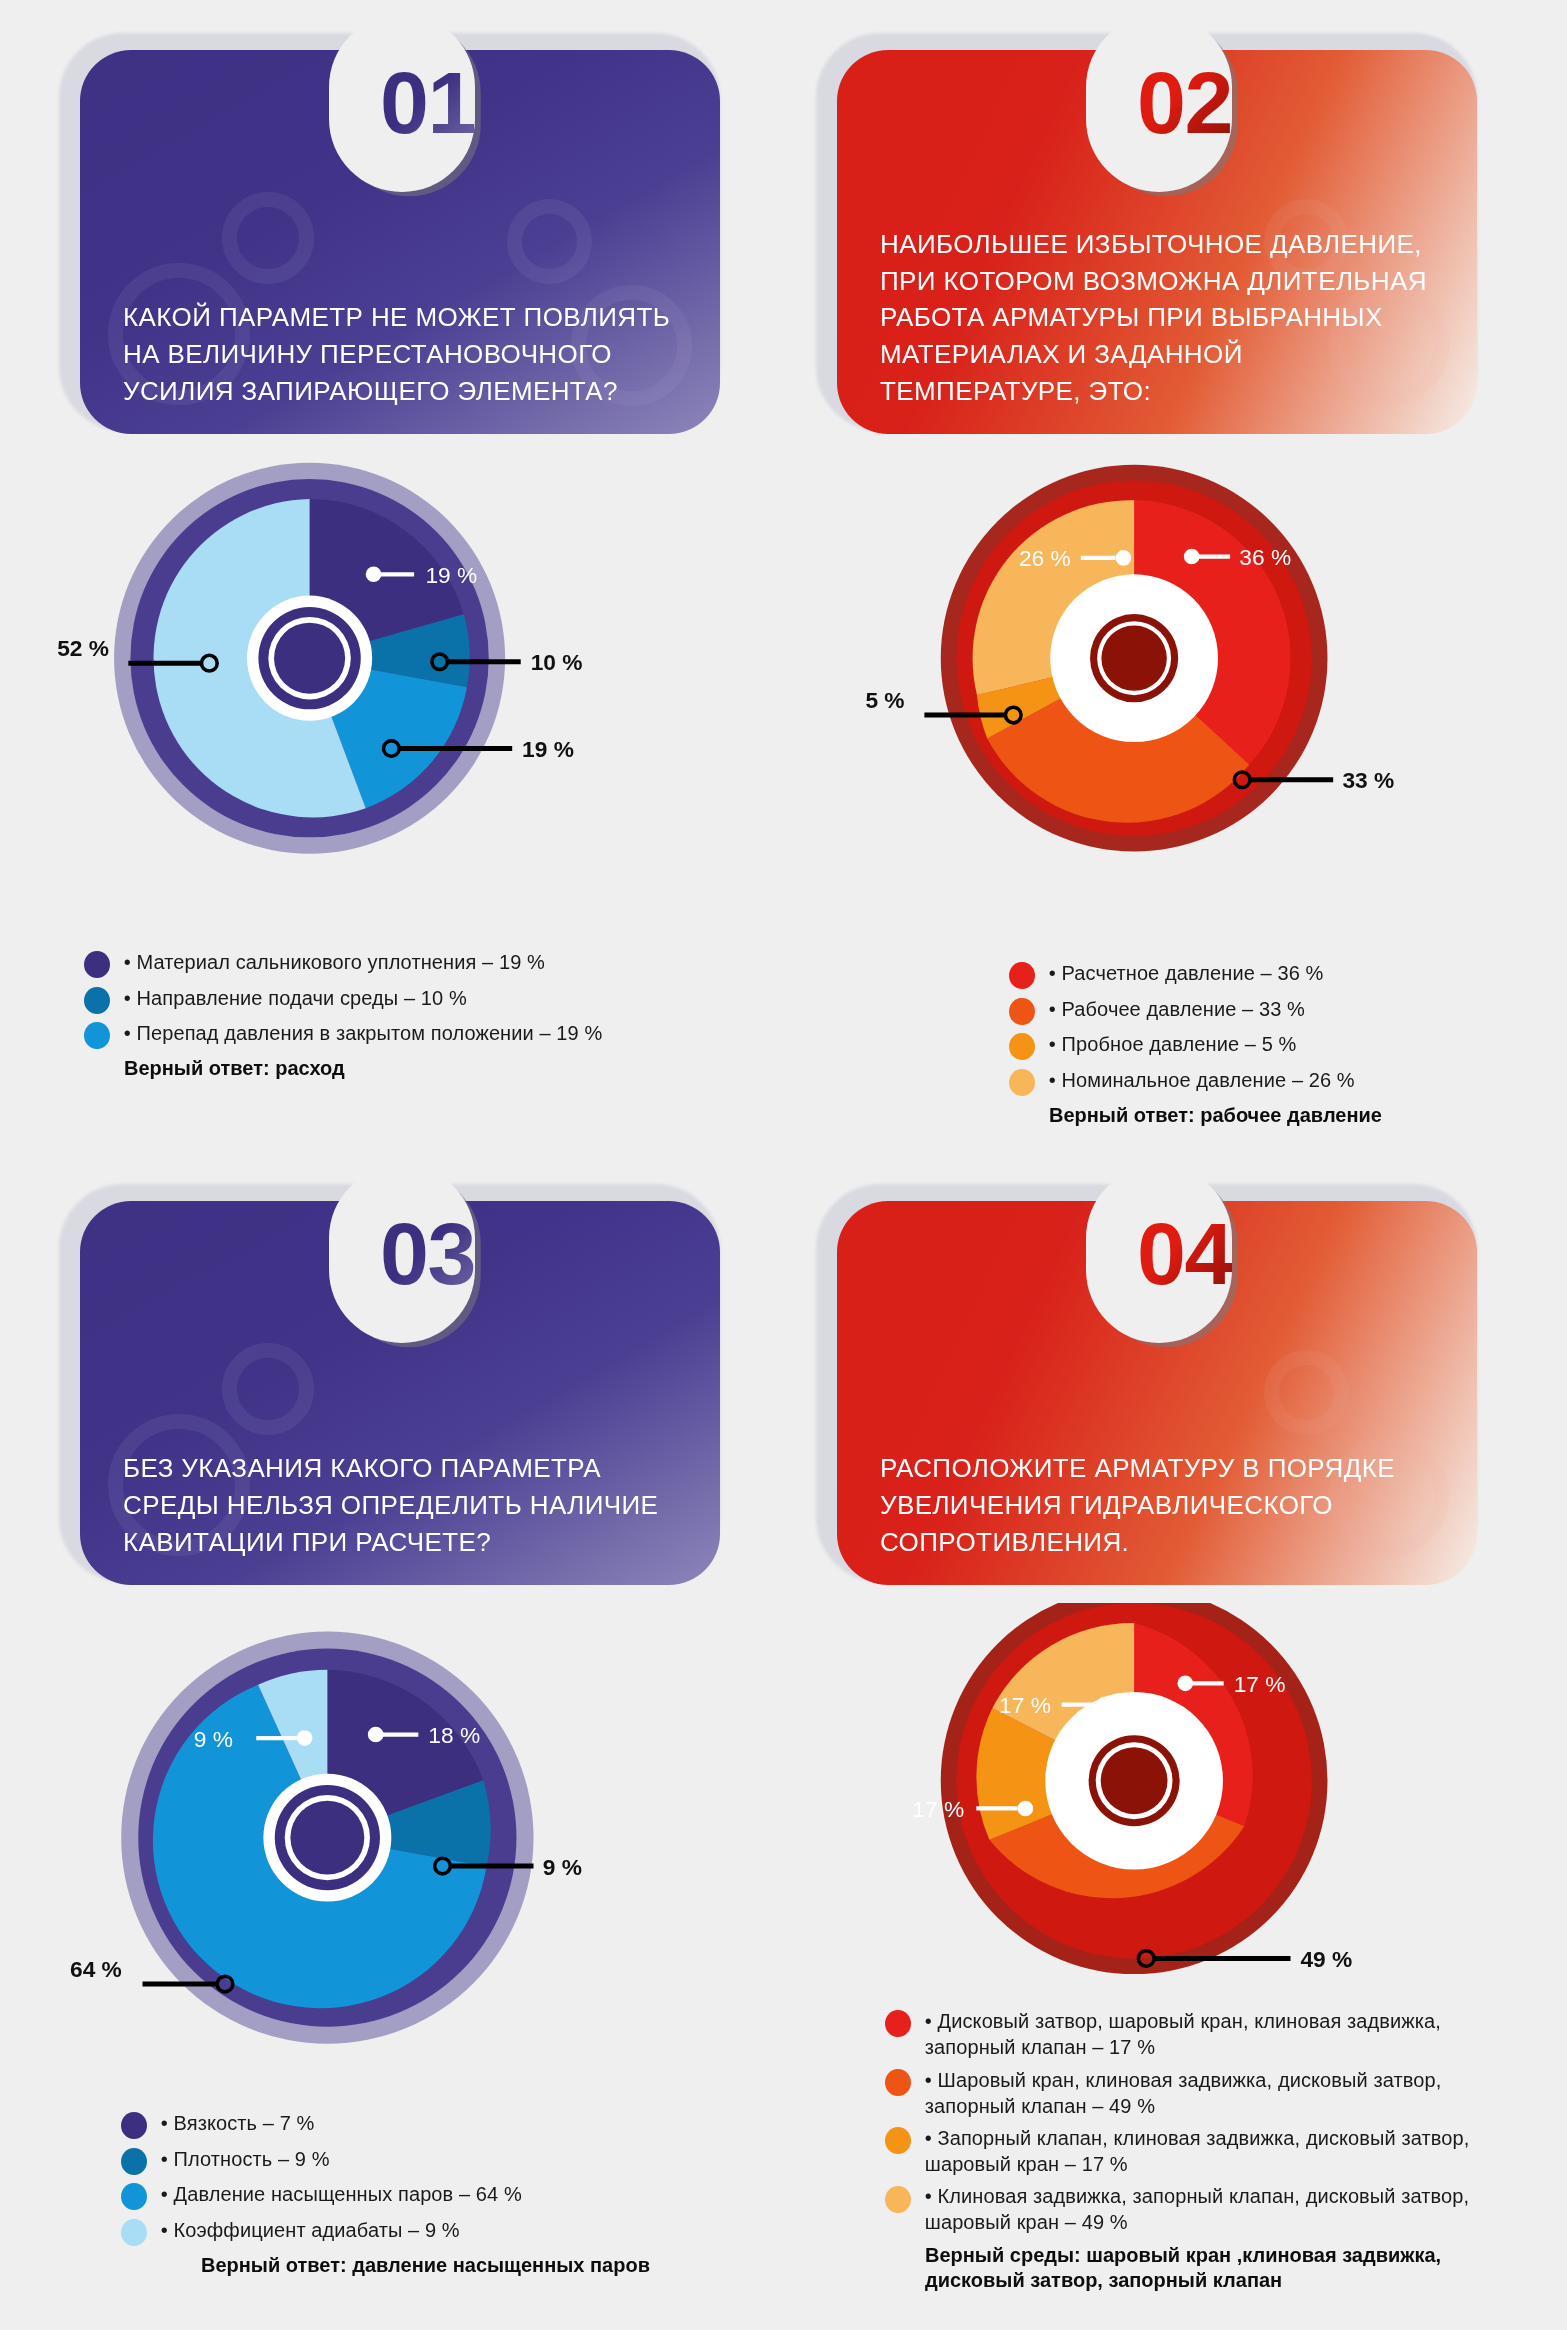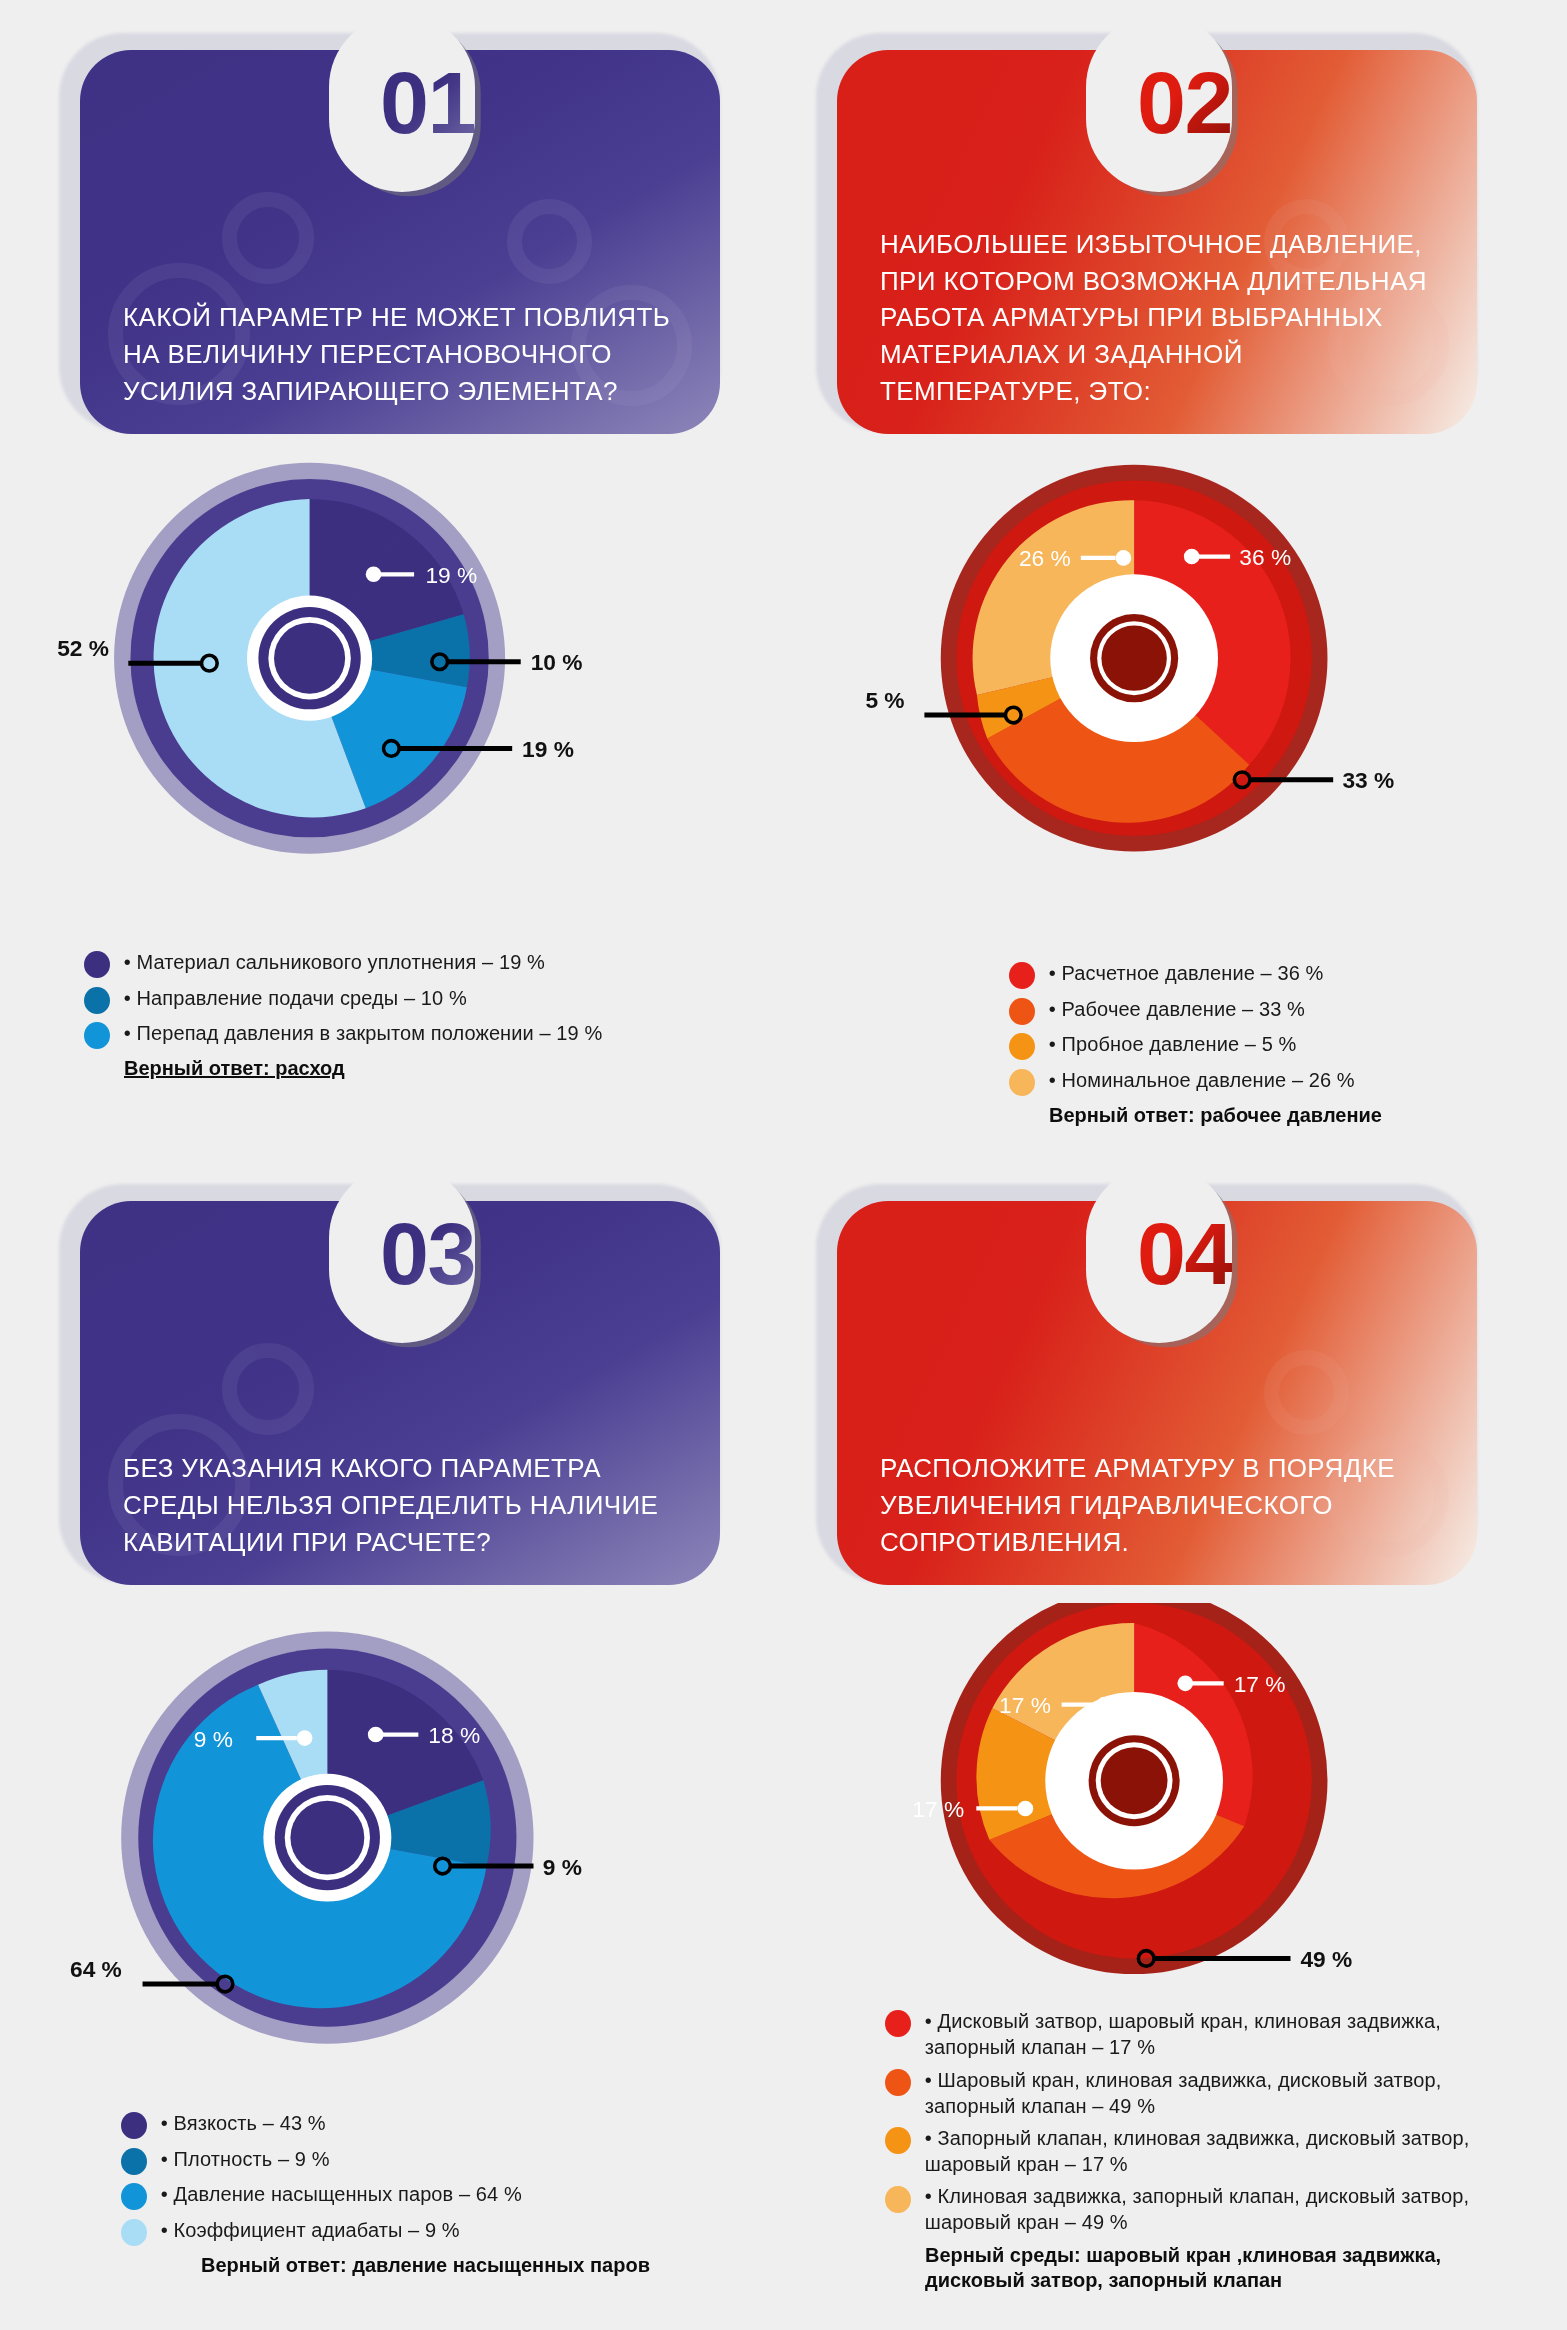--- a/index.html
+++ b/index.html
@@ -101,21 +101,21 @@
     margin-right: 14.2px; margin-top: 2.1px;
   }
   .legend-text {
     font-size: 20px; color: #1a1a1a; line-height: 1.30;
     letter-spacing: 0.1px;
   }
   .answer {
     font-size: 20px; font-weight: 700; color: #0d0d0d;
     line-height: 1.28; margin-top: 7.1px;
   }
-  .answer.indent-a { margin-left: 40px; text-decoration: underline; }
+  .answer.indent-a { margin-left: 40px; }
   .answer.indent-b { margin-left: 40px; }
   .answer.indent-c { margin-left: 80px; }
   .answer.indent-d { margin-left: 40px; }
   .lg1 { position: absolute; left: 84px; top: 945px; width: 540px; }
   .lg2 { position: absolute; left: 1009px; top: 956px; width: 540px; }
   .lg3 { position: absolute; left: 121px; top: 2106px; width: 540px; }
   .lg4 { position: absolute; left: 885px; top: 2004px; width: 640px; }
 </style>
 </head>
 <body>
@@ -365,21 +365,21 @@
     <div class="legend-row">
       <div class="swatch" style="background:#f7b65a"></div>
       <div class="legend-text">• Номинальное давление – 26 %</div>
     </div>
     <div class="answer indent-b">Верный ответ: рабочее давление</div>
   </div>
 
   <div class="legend lg3">
     <div class="legend-row">
       <div class="swatch" style="background:#3c2f80"></div>
-      <div class="legend-text">• Вязкость – 43 %</div>
+      <div class="legend-text">• Вязкость – 7 %</div>
     </div>
     <div class="legend-row">
       <div class="swatch" style="background:#0a72a8"></div>
       <div class="legend-text">• Плотность – 9 %</div>
     </div>
     <div class="legend-row">
       <div class="swatch" style="background:#1295d8"></div>
       <div class="legend-text">• Давление насыщенных паров – 64 %</div>
     </div>
     <div class="legend-row">

